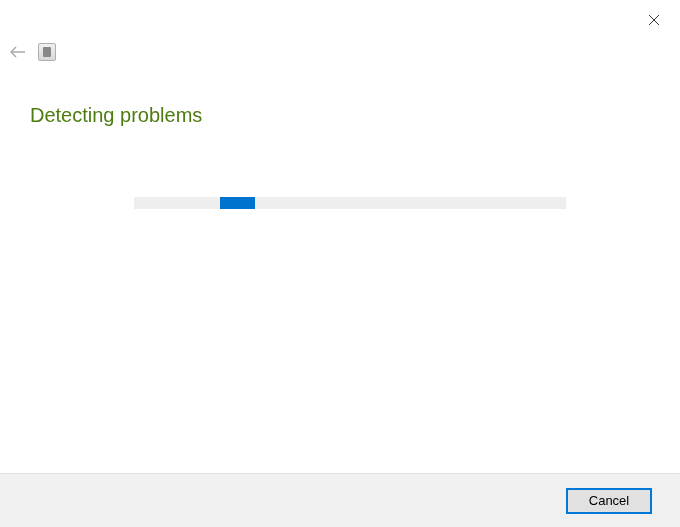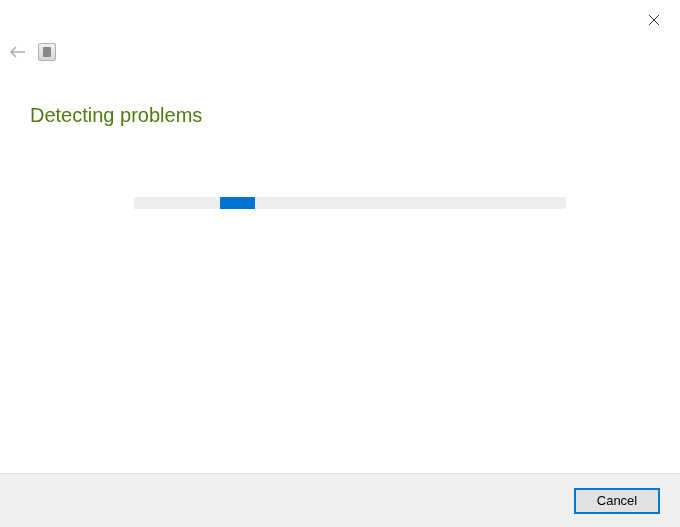--- a/index.html
+++ b/index.html
@@ -107,21 +107,21 @@
       position: absolute;
       bottom: 0;
       left: 0;
       right: 0;
       height: 54px;
       background: #f0f0f0;
       border-top: 1px solid #e0e0e0;
       display: flex;
       align-items: center;
       justify-content: flex-end;
-      padding-right: 20px;
+      padding-right: 28px;
     }
     .cancel-btn {
       width: 86px;
       height: 26px;
       background: #e1e1e1;
       border: 2px solid #0078d7;
       font-family: inherit;
       font-size: 13px;
       color: #000;
       cursor: pointer;

